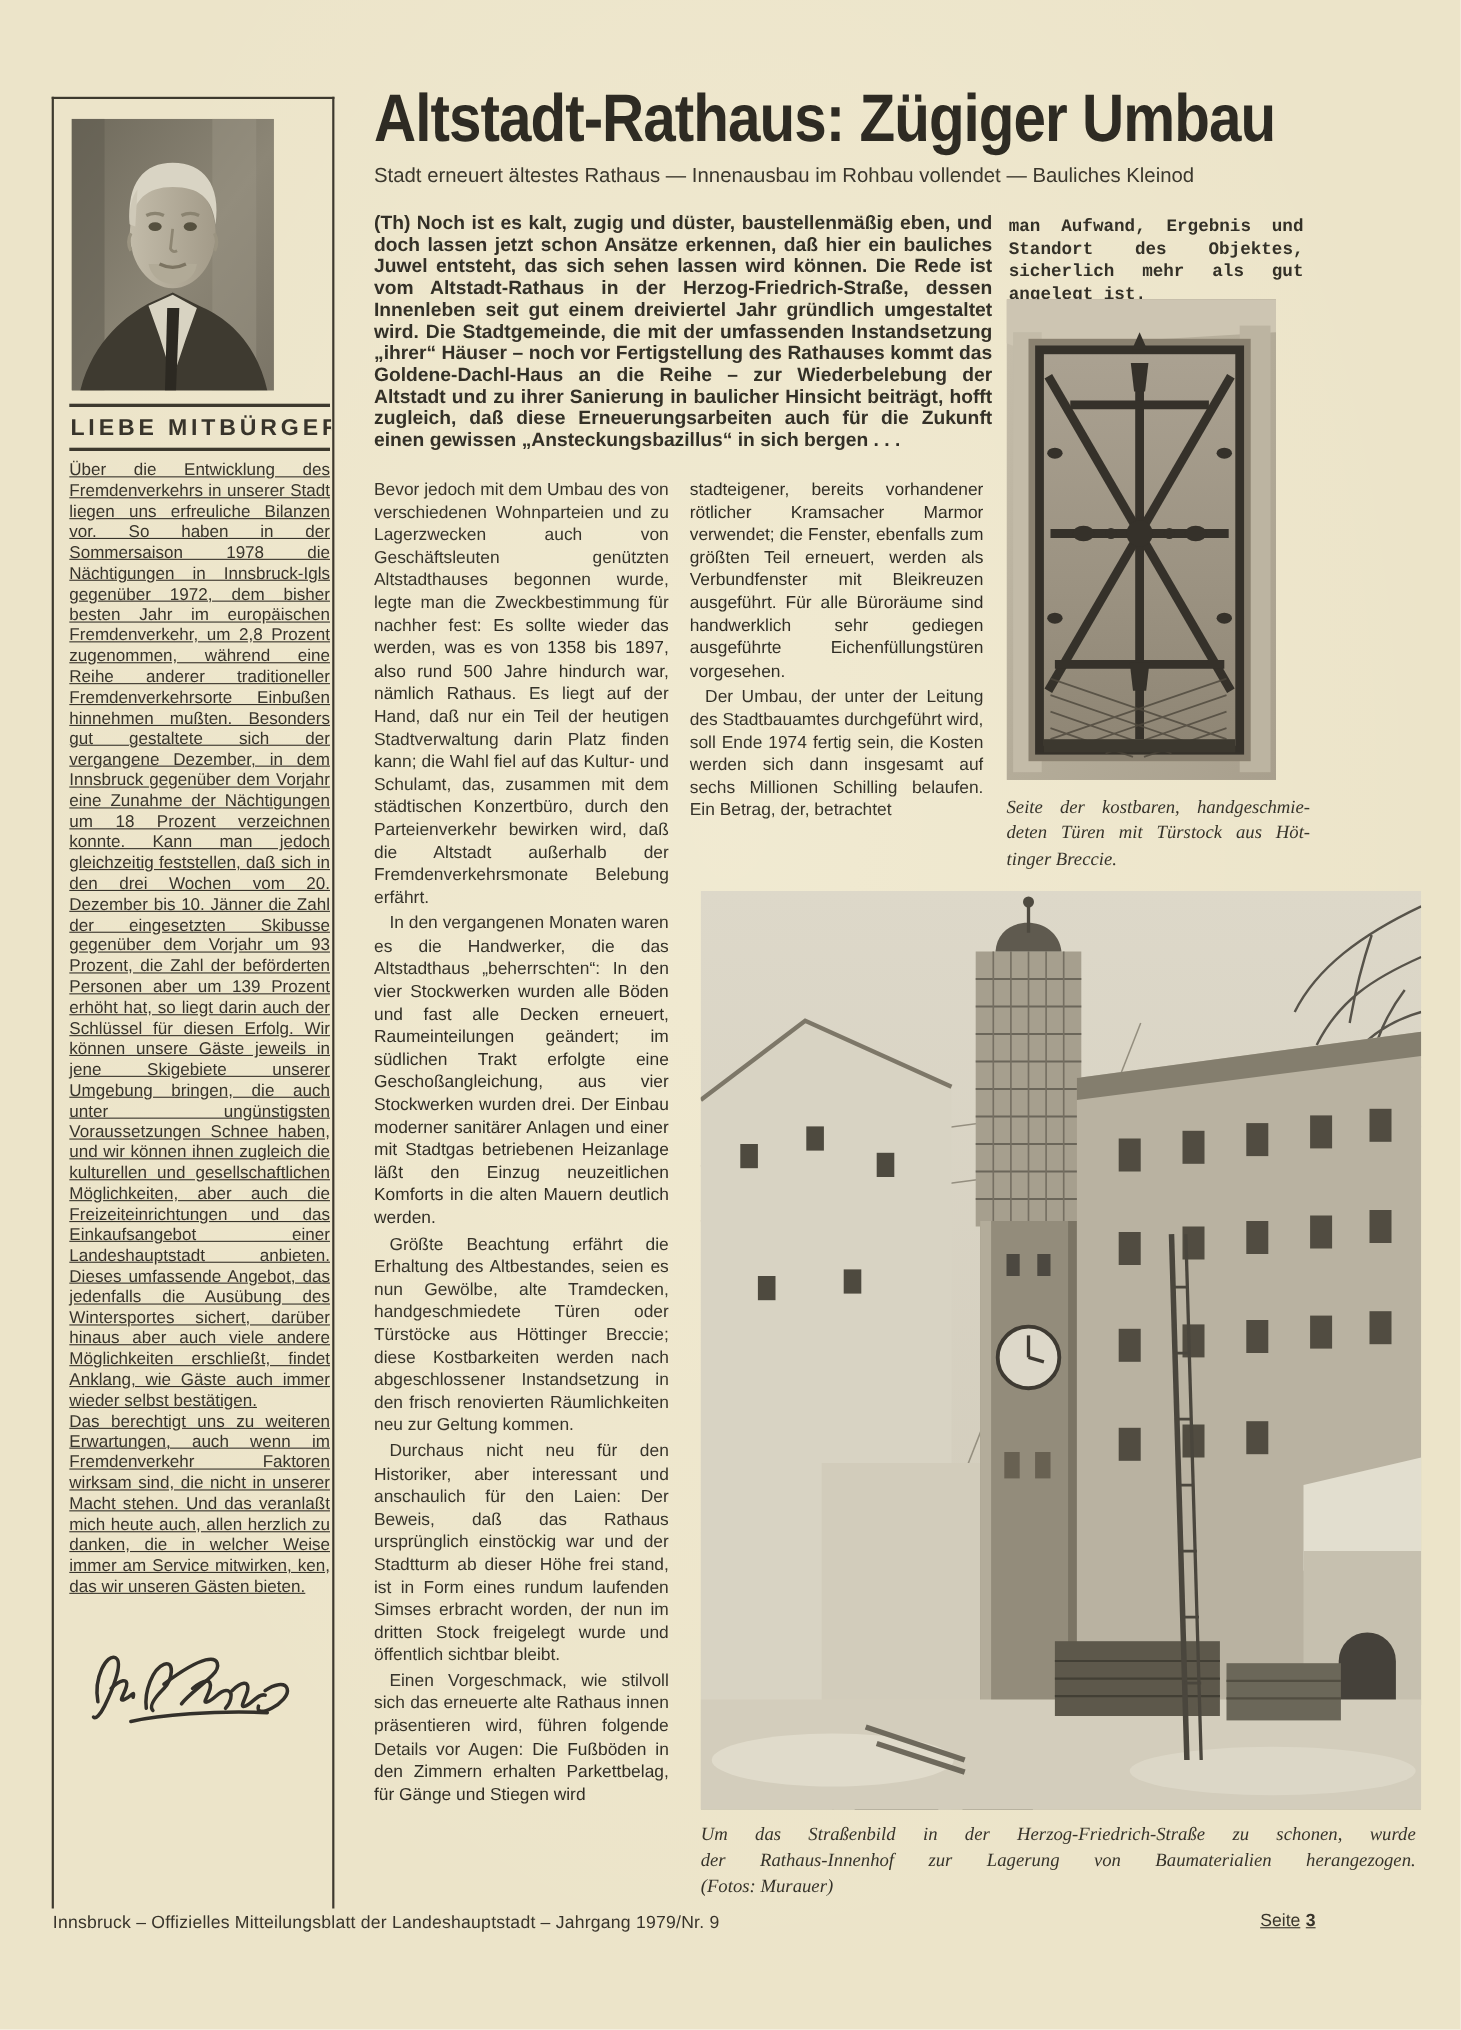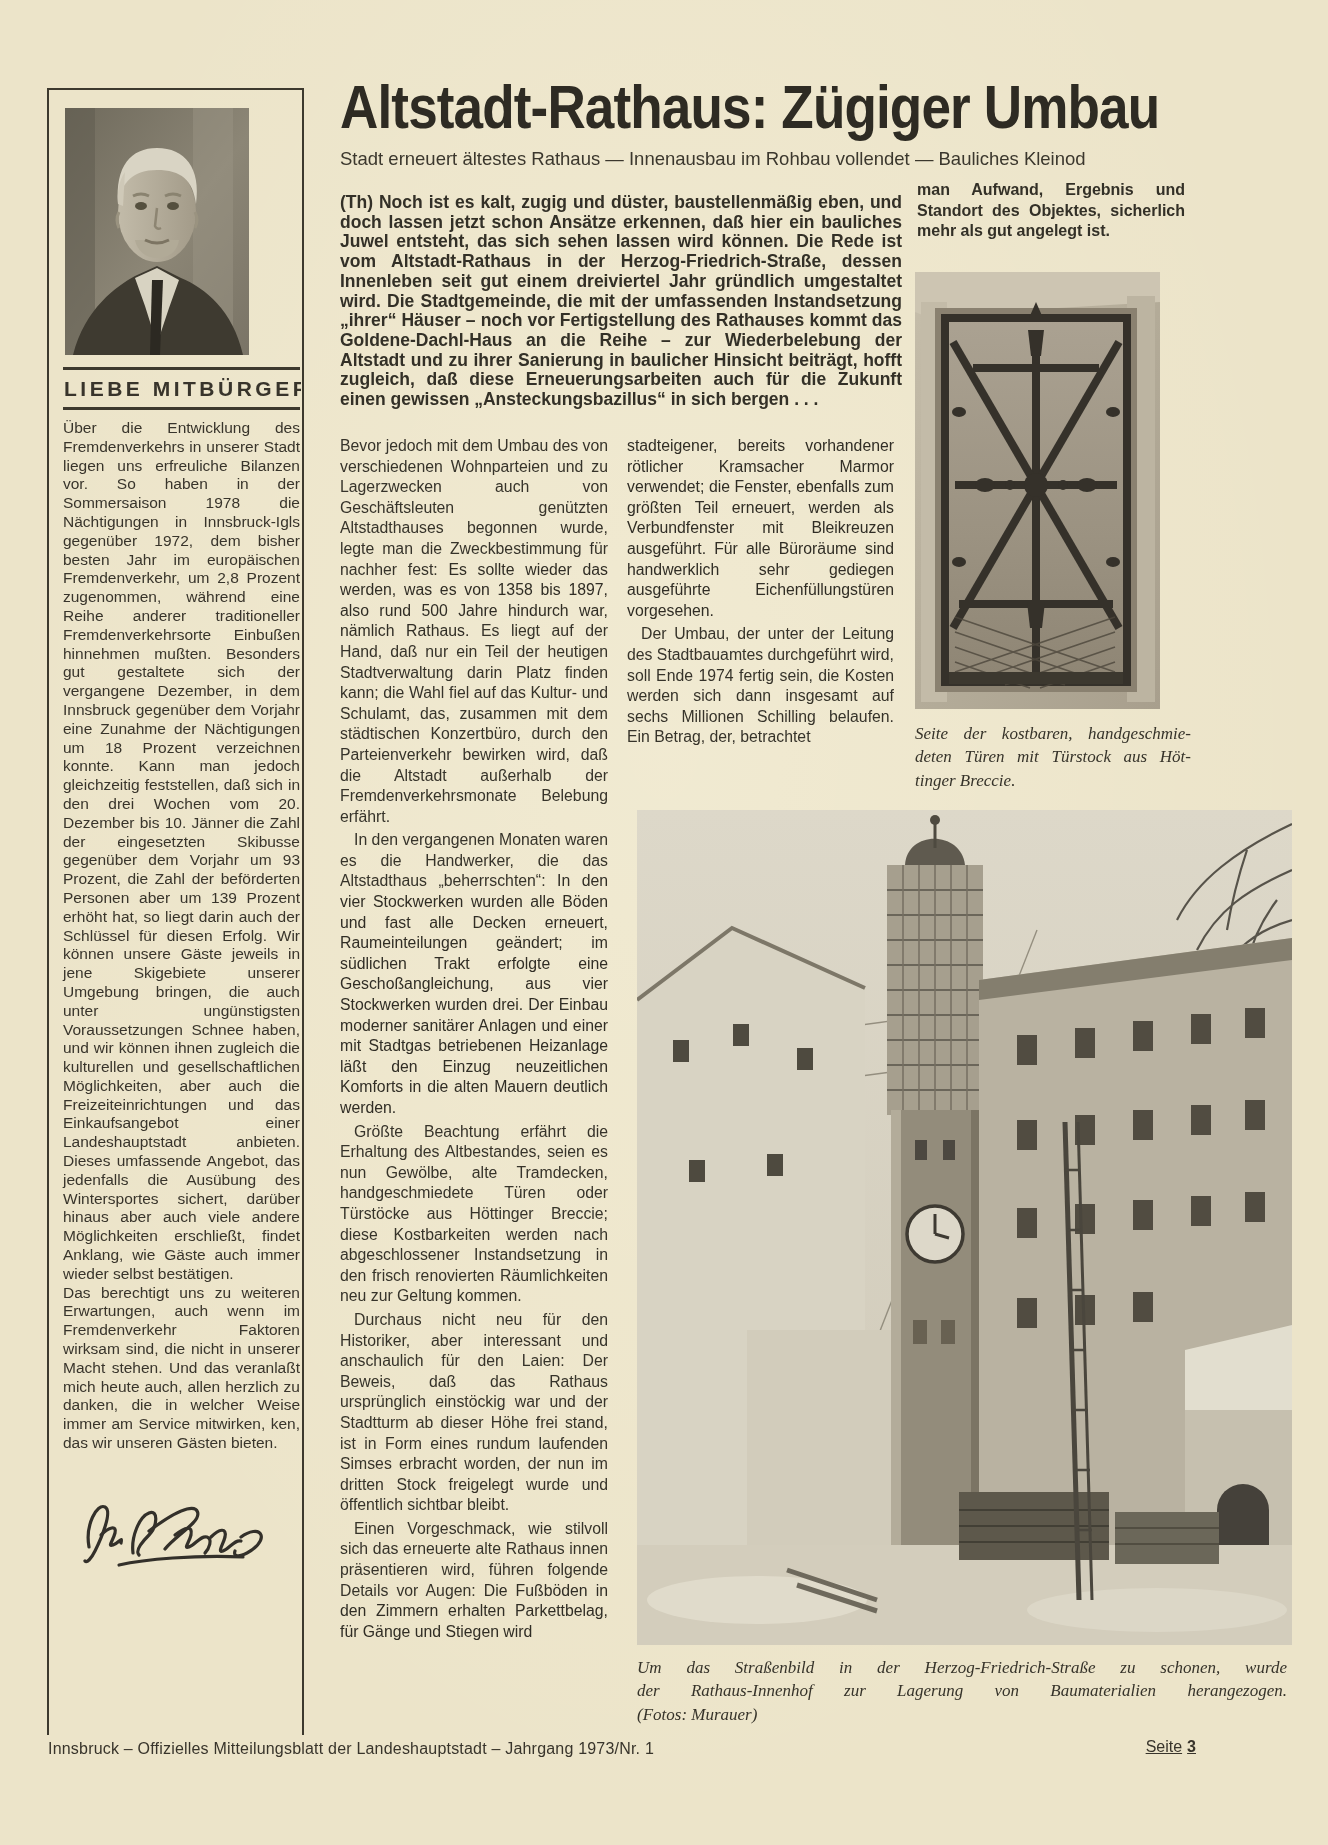--- a/index.html
+++ b/index.html
@@ -24,40 +24,40 @@
     padding:18px 6px 0 14px;
     box-sizing:border-box;
   }
   .portrait{width:184px;height:247px;display:block;margin-left:2px;
     box-shadow:inset 0 0 0 1px rgba(60,55,40,.4);}
   .sb-rule{height:3px;background:#3d392e;margin:12px 0 0 0;width:237px;}
   .sb-heading{
     font-weight:700;font-size:21px;letter-spacing:3.5px;
     padding:7px 0 6px 1px;width:237px;white-space:nowrap;overflow:hidden;
   }
-  .sb-text{width:237px;font-size:15.5px;line-height:18.8px;margin-top:9px;}
+  .sb-text{width:237px;font-size:15.5px;line-height:18.8px;margin-top:9px;text-decoration:underline;}
   .sb-text p{margin:0;text-align:justify;}
   .signature{display:block;margin:20px 0 0 12px;}
 
   
   .headline{
     left:340px;top:72px;
     font-size:61px;font-weight:700;letter-spacing:-1px;color:#2e2b23;
     transform:scaleX(.87);transform-origin:left top;white-space:nowrap;
   }
   .subheadline{left:340px;top:148px;font-size:18.5px;color:#3b372d;white-space:nowrap;}
 
   
   .lead{
     left:340px;top:193px;width:562px;height:218px;overflow:hidden;
     font-size:17.5px;line-height:19.7px;font-weight:700;text-align:justify;color:#333027;
   }
   .snippet{
-    left:917px;top:180px;width:268px;
-    font-size:16px;line-height:20.5px;font-weight:700;text-align:justify;color:#333027;
+    left:917px;top:196px;width:268px;
+    font-size:16px;line-height:20.5px;font-weight:700;text-align:justify;color:#333027;font-family:Liberation Mono, monospace;
   }
   .col{font-size:15.8px;line-height:20.6px;color:#36332a;}
   .col p{margin:0 0 3px 0;text-align:justify;}
   .col p + p{text-indent:14px;}
   .col .bold{font-weight:400;color:#302d25;}
   .col-a{left:340px;top:436px;width:268px;height:1292px;overflow:hidden;}
   .col-b{left:627px;top:436px;width:267px;height:372px;overflow:hidden;}
 
   
   .door-photo{left:915px;top:272px;width:245px;height:437px;
@@ -316,16 +316,16 @@
       <path d="M428,360 h14 M430,420 h14 M432,480 h14 M434,540 h14 M436,600 h15 M438,660 h15 M440,720 h15"></path>
     </g>
   </svg>
 
   <div class="abs caption photo-caption">
       <div>Um das Straßenbild in der Herzog-Friedrich-Straße zu schonen, wurde</div>
       <div>der Rathaus-Innenhof zur Lagerung von Baumaterialien herangezogen.</div>
       <div>(Fotos: Murauer)</div>
     </div>
 
-  <div class="abs footer-left">Innsbruck – Offizielles Mitteilungsblatt der Landeshauptstadt – Jahrgang 1973/Nr. 1</div>
+  <div class="abs footer-left">Innsbruck – Offizielles Mitteilungsblatt der Landeshauptstadt – Jahrgang 1979/Nr. 9</div>
   <div class="abs footer-right"><span>Seite</span><span class="num">3</span></div>
 
 </div>
 
 </body></html>

